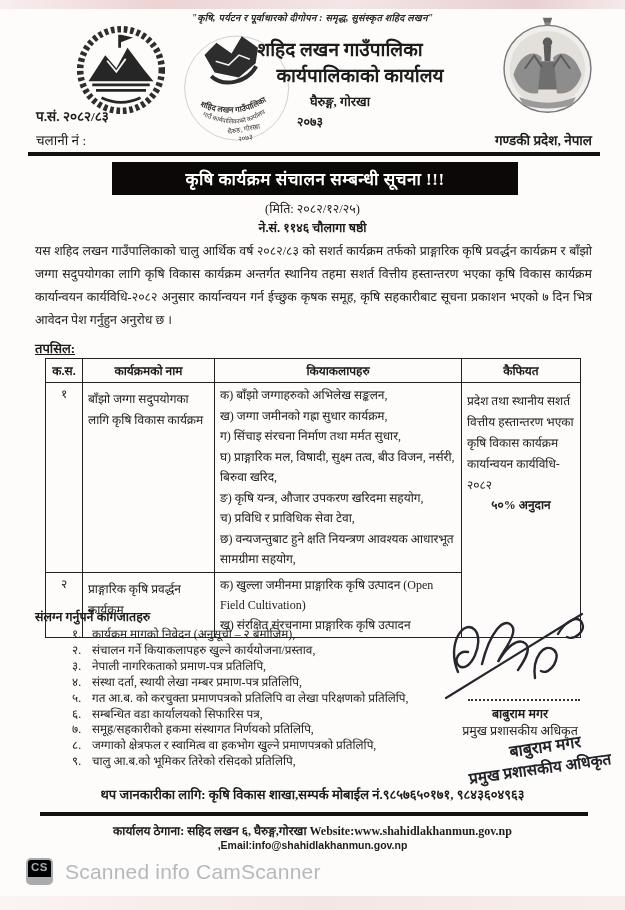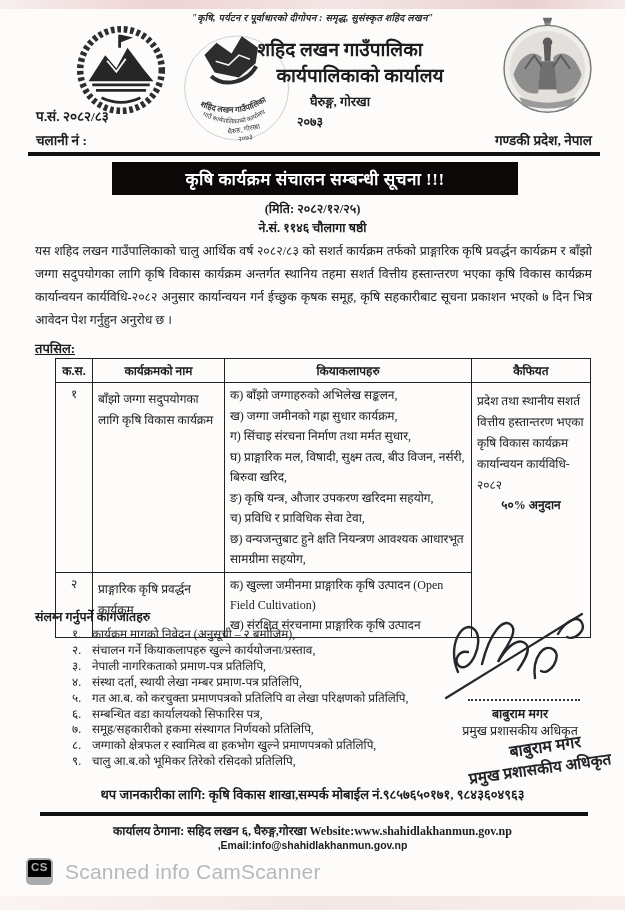--- a/index.html
+++ b/index.html
@@ -11,39 +11,39 @@
   .ctr{text-align:center;}
   .b{font-weight:bold;}
 
   
   .slogan{top:11px;left:0;width:100%;font-size:9.5px;font-weight:bold;font-style:italic;color:#2a2a2a;letter-spacing:.3px;}
   .org-name{top:36px;left:150px;width:380px;font-size:19px;font-weight:bold;}
   .org-office{top:62px;left:170px;width:380px;font-size:19px;font-weight:bold;}
   .org-addr{top:92px;left:150px;width:380px;font-size:13px;font-weight:bold;}
   .org-year{top:113px;left:120px;width:380px;font-size:12.5px;font-weight:bold;}
   .refno{top:107px;left:36px;font-size:13.5px;font-weight:bold;}
-  .chalani{top:131px;left:36px;font-size:13.5px;font-weight:bold;}
+  .chalani{top:131px;left:36px;font-size:13.5px;font-weight:normal;}
   .province{top:131px;left:400px;width:192px;text-align:right;font-size:13.5px;font-weight:bold;}
   .hdr-rule{top:152px;left:28px;width:572px;height:4px;background:#111;}
 
   .logo-left{top:22px;left:70px;width:102px;height:96px;}
   .logo-right{top:14px;left:500px;width:95px;height:102px;}
   .stamp{top:30px;left:181px;width:112px;height:120px;transform:rotate(-10deg);opacity:.92;}
 
   
   .banner{top:162px;left:112px;width:406px;height:33px;background:#0c0808;color:#fff;
           font-size:17px;font-weight:bold;display:flex;align-items:center;justify-content:center;letter-spacing:.5px;}
-  .date-line{top:200px;left:0;width:100%;font-size:12.5px;font-weight:bold;}
+  .date-line{top:200px;left:0;width:100%;font-size:12.5px;font-weight:normal;}
   .ns-line{top:219px;left:0;width:100%;font-size:12.5px;font-weight:bold;}
 
   .body-par{top:240px;left:35px;width:557px;font-size:12.4px;line-height:23px;text-align:justify;}
   .tapasil{top:339px;left:35px;font-size:13px;font-weight:bold;text-decoration:underline;}
 
   
-  table.main{position:absolute;top:358px;left:55px;width:535px;border-collapse:collapse;table-layout:fixed;font-size:12px;}
+  table.main{position:absolute;top:358px;left:45px;width:535px;border-collapse:collapse;table-layout:fixed;font-size:12px;}
   table.main th,table.main td{border:1.4px solid #222;vertical-align:top;padding:2px 5px;}
   table.main th{font-weight:bold;text-align:center;padding:3px 2px;font-size:12px;}
   .col-sn{width:37px;} .col-prog{width:132px;} .col-act{width:247px;} .col-rem{width:119px;}
   td.sn-cell{text-align:center;padding-top:6px;}
   .prog-txt{line-height:21px;padding-top:4px;}
   .act-line{line-height:20.5px;}
   .row2 .act-line{line-height:20px;}
   .rem-txt{line-height:21px;padding-top:6px;}
   .rem-grant{text-align:center;font-weight:bold;}
   .row2-h{height:60px;}

